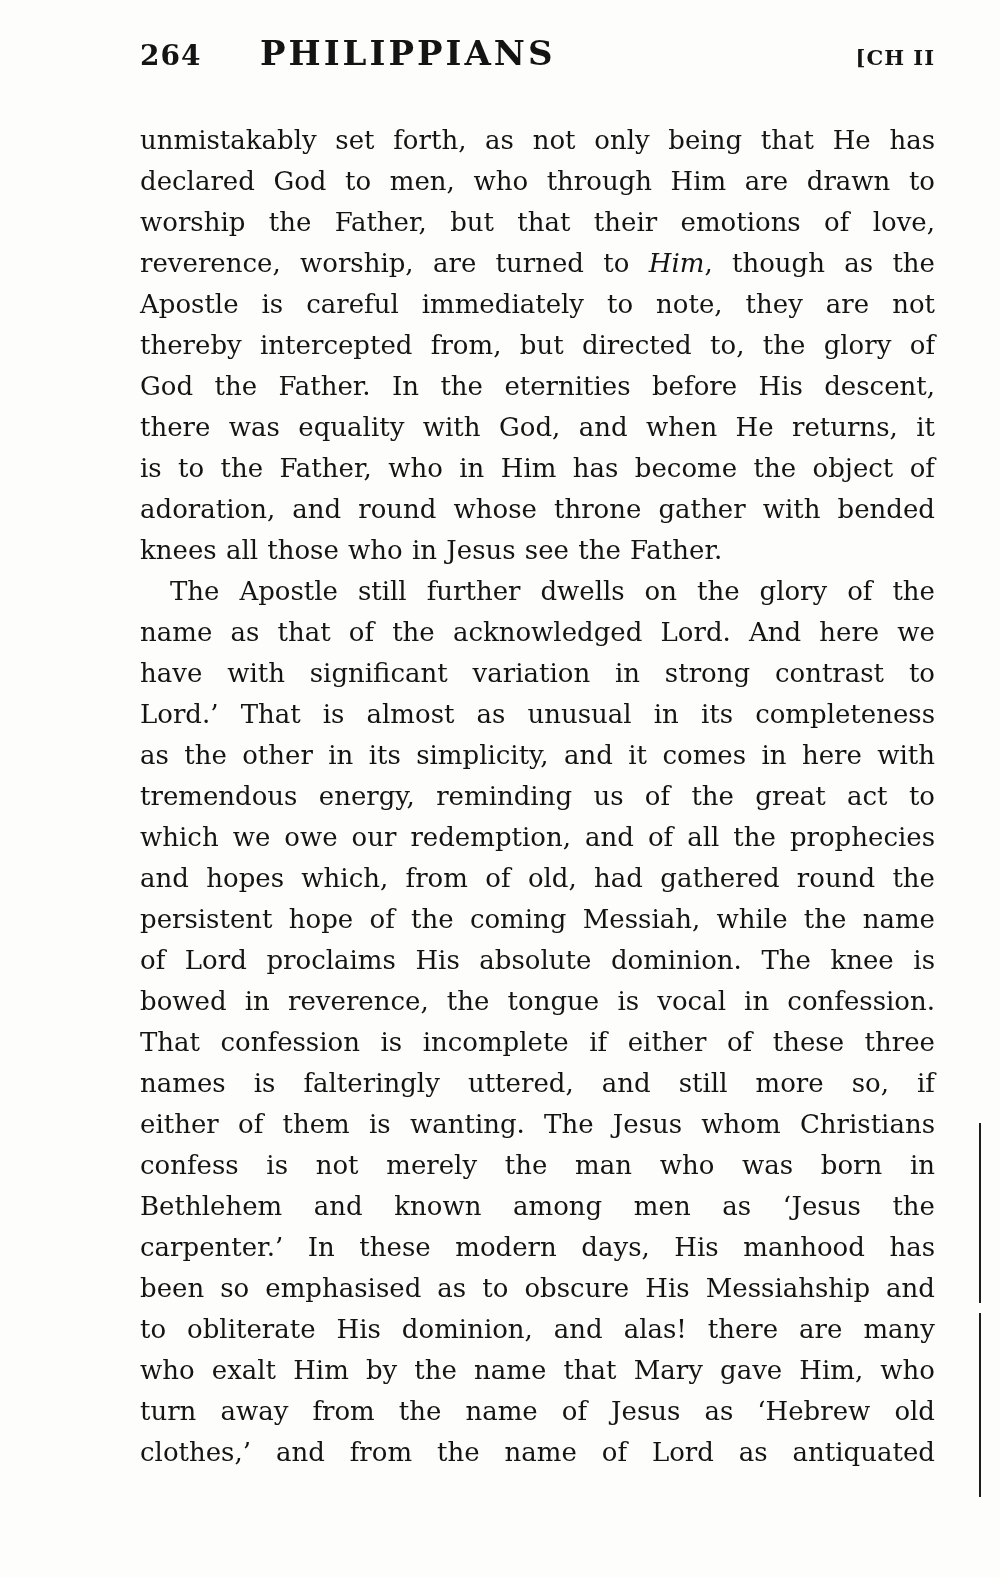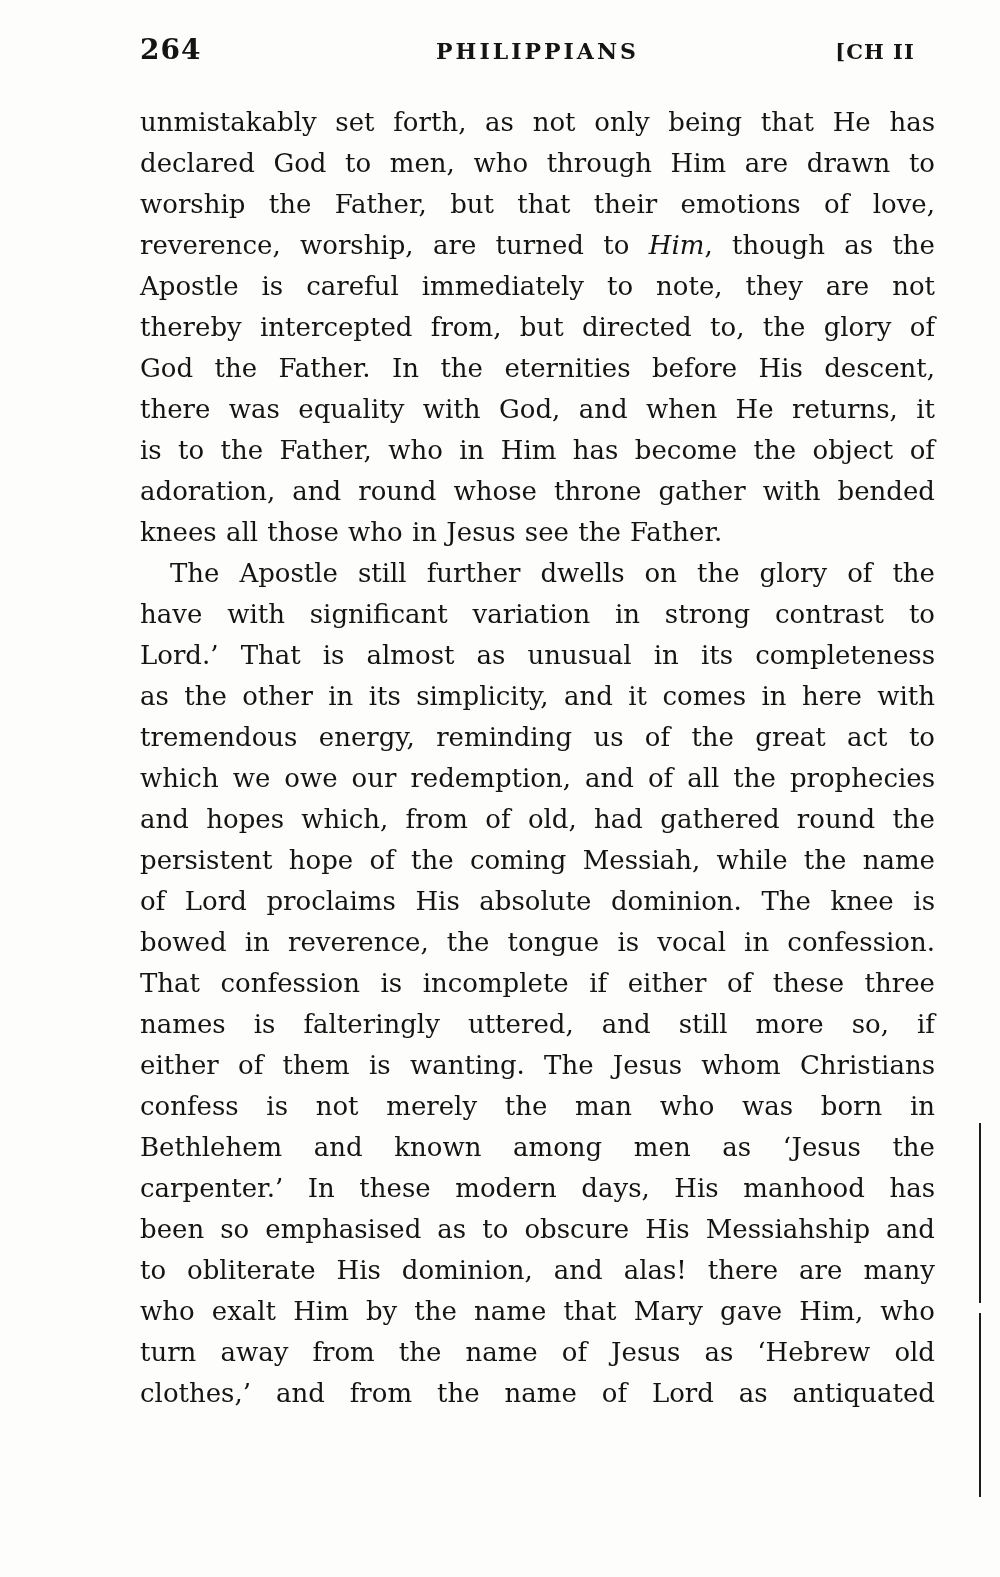--- a/index.html
+++ b/index.html
@@ -28,35 +28,35 @@
     align-items: baseline;
   }
   .page-number {
     font-size: 28px;
     font-weight: bold;
     width: 120px;
     letter-spacing: 1px;
   }
   .running-title {
     flex: 1;
-    text-align: center;
-    font-size: 22px;
+    text-align: left;
+    font-size: 34px;
     font-weight: bold;
     letter-spacing: 3px;
   }
   .chapter-ref {
     width: 120px;
-    text-align: center;
+    text-align: right;
     font-size: 21px;
     font-weight: bold;
     letter-spacing: 1px;
   }
   .body-text {
     position: absolute;
-    top: 102px;
+    top: 120px;
     left: 140px;
     width: 795px;
     font-size: 26px;
     line-height: 41px;
   }
   .paragraph {
     margin: 0;
   }
   .line {
     text-align: justify;
@@ -108,20 +108,21 @@
         <div class="line">Apostle is careful immediately to note, they are not</div>
         <div class="line">thereby intercepted from, but directed to, the glory of</div>
         <div class="line">God the Father.  In the eternities before His descent,</div>
         <div class="line">there was equality with God, and when He returns, it</div>
         <div class="line">is to the Father, who in Him has become the object of</div>
         <div class="line">adoration, and round whose throne gather with bended</div>
         <div class="line no-justify">knees all those who in Jesus see the Father.</div>
       </div>
       <div class="paragraph">
         <div class="line indent">The Apostle still further dwells on the glory of the</div>
+        <div class="line">name as that of the acknowledged Lord.  And here we</div>
         <div class="line">have with significant variation in strong contrast to</div>
         <div class="line">Lord.’  That is almost as unusual in its completeness</div>
         <div class="line">as the other in its simplicity, and it comes in here with</div>
         <div class="line">tremendous energy, reminding us of the great act to</div>
         <div class="line">which we owe our redemption, and of all the prophecies</div>
         <div class="line">and hopes which, from of old, had gathered round the</div>
         <div class="line">persistent hope of the coming Messiah, while the name</div>
         <div class="line">of Lord proclaims His absolute dominion.  The knee is</div>
         <div class="line">bowed in reverence, the tongue is vocal in confession.</div>
         <div class="line">That confession is incomplete if either of these three</div>

